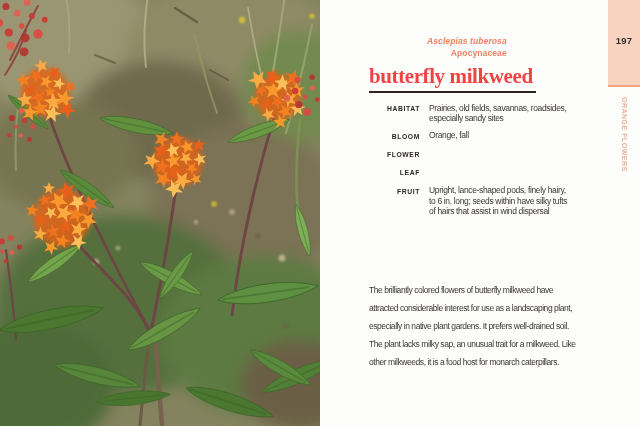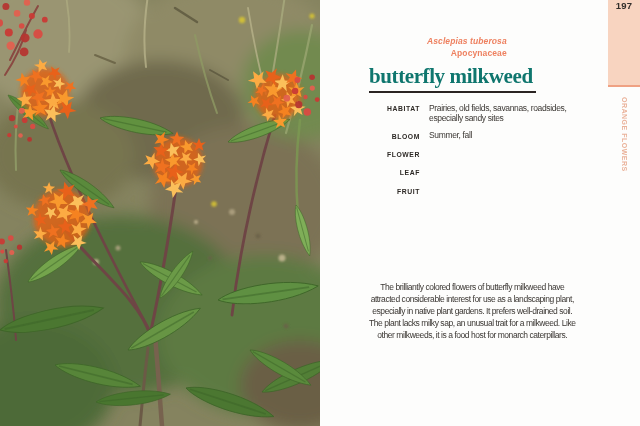--- a/index.html
+++ b/index.html
@@ -7,32 +7,32 @@
         font-family:"Liberation Sans",sans-serif;}
   
   #photo{position:absolute;left:0;top:0;width:320px;height:426px;}
   
   #rightpage{position:absolute;left:320px;top:0;width:320px;height:426px;background:#fdfdfc;}
   .species{position:absolute;left:107px;top:35px;font-size:8.5px;font-weight:700;
            line-height:12px;color:#ee8160;letter-spacing:.1px;text-align:right;}
   .species .sci{font-style:italic;}
   h1.title{position:absolute;left:49px;top:64px;margin:0;display:inline-block;
            font-family:"Liberation Serif",serif;font-weight:700;font-size:21px;
-           letter-spacing:-.4px;color:#0f766e;border-bottom:2.5px solid #2a2422;
+           letter-spacing:-.4px;color:#ef4444;border-bottom:2.5px solid #2a2422;
            padding:0 3px 3px 0;line-height:24px;}
   #rows{position:absolute;left:18px;top:103px;width:296px;}
   .frow{display:flex;margin-bottom:6.5px;}
   .flabel{width:82px;flex:0 0 82px;text-align:right;padding-right:9px;padding-top:1.4px;
           font-size:6.8px;font-weight:700;letter-spacing:.6px;color:#2c2824;line-height:10.4px;}
   .fvalue{font-size:8.5px;letter-spacing:-.35px;line-height:10.4px;color:#3b3733;white-space:pre;}
   .para{position:absolute;left:49px;top:281px;font-size:8.5px;letter-spacing:-.45px;
-        line-height:12px;color:#3b3733;white-space:pre;text-align:center;}
+        line-height:18px;color:#3b3733;white-space:pre;}
   
   .tab{position:absolute;left:288px;top:0;width:32px;height:85px;background:#f8d4c0;
-       border-bottom:2px solid #efa183;display:flex;align-items:flex-start;justify-content:center;}
+       border-bottom:2px solid #efa183;display:flex;align-items:center;justify-content:center;}
   .pnum{font-size:9.5px;font-weight:700;color:#322e2a;padding-bottom:5px;letter-spacing:.2px;}
   .vwrap{position:absolute;left:288px;top:97px;width:32px;text-align:center;}
   .vwrap span{display:inline-block;writing-mode:vertical-rl;text-orientation:mixed;
        font-size:7px;font-weight:700;letter-spacing:.5px;color:#eab29a;}
 </style>
 </head>
 <body>
 
 <div id="page">
 
@@ -254,30 +254,33 @@
     <h1 class="title">butterfly milkweed</h1>
 
     <div id="rows">
       <div class="frow">
         <div class="flabel">HABITAT</div>
         <div class="fvalue">Prairies, old fields, savannas, roadsides,
 especially sandy sites</div>
       </div>
       <div class="frow">
         <div class="flabel">BLOOM</div>
-        <div class="fvalue">Summer, fall</div>
+        <div class="fvalue">Orange, fall</div>
       </div>
       <div class="frow">
         <div class="flabel">FLOWER</div>
       </div>
       <div class="frow">
         <div class="flabel">LEAF</div>
       </div>
       <div class="frow">
         <div class="flabel">FRUIT</div>
+        <div class="fvalue">Upright, lance-shaped pods, finely hairy,
+to 6 in. long; seeds within have silky tufts
+of hairs that assist in wind dispersal</div>
       </div>
     </div>
 
     <div class="para">The brilliantly colored flowers of butterfly milkweed have
 attracted considerable interest for use as a landscaping plant,
 especially in native plant gardens. It prefers well-drained soil.
 The plant lacks milky sap, an unusual trait for a milkweed. Like
 other milkweeds, it is a food host for monarch caterpillars.</div>
 
     <div class="tab">

